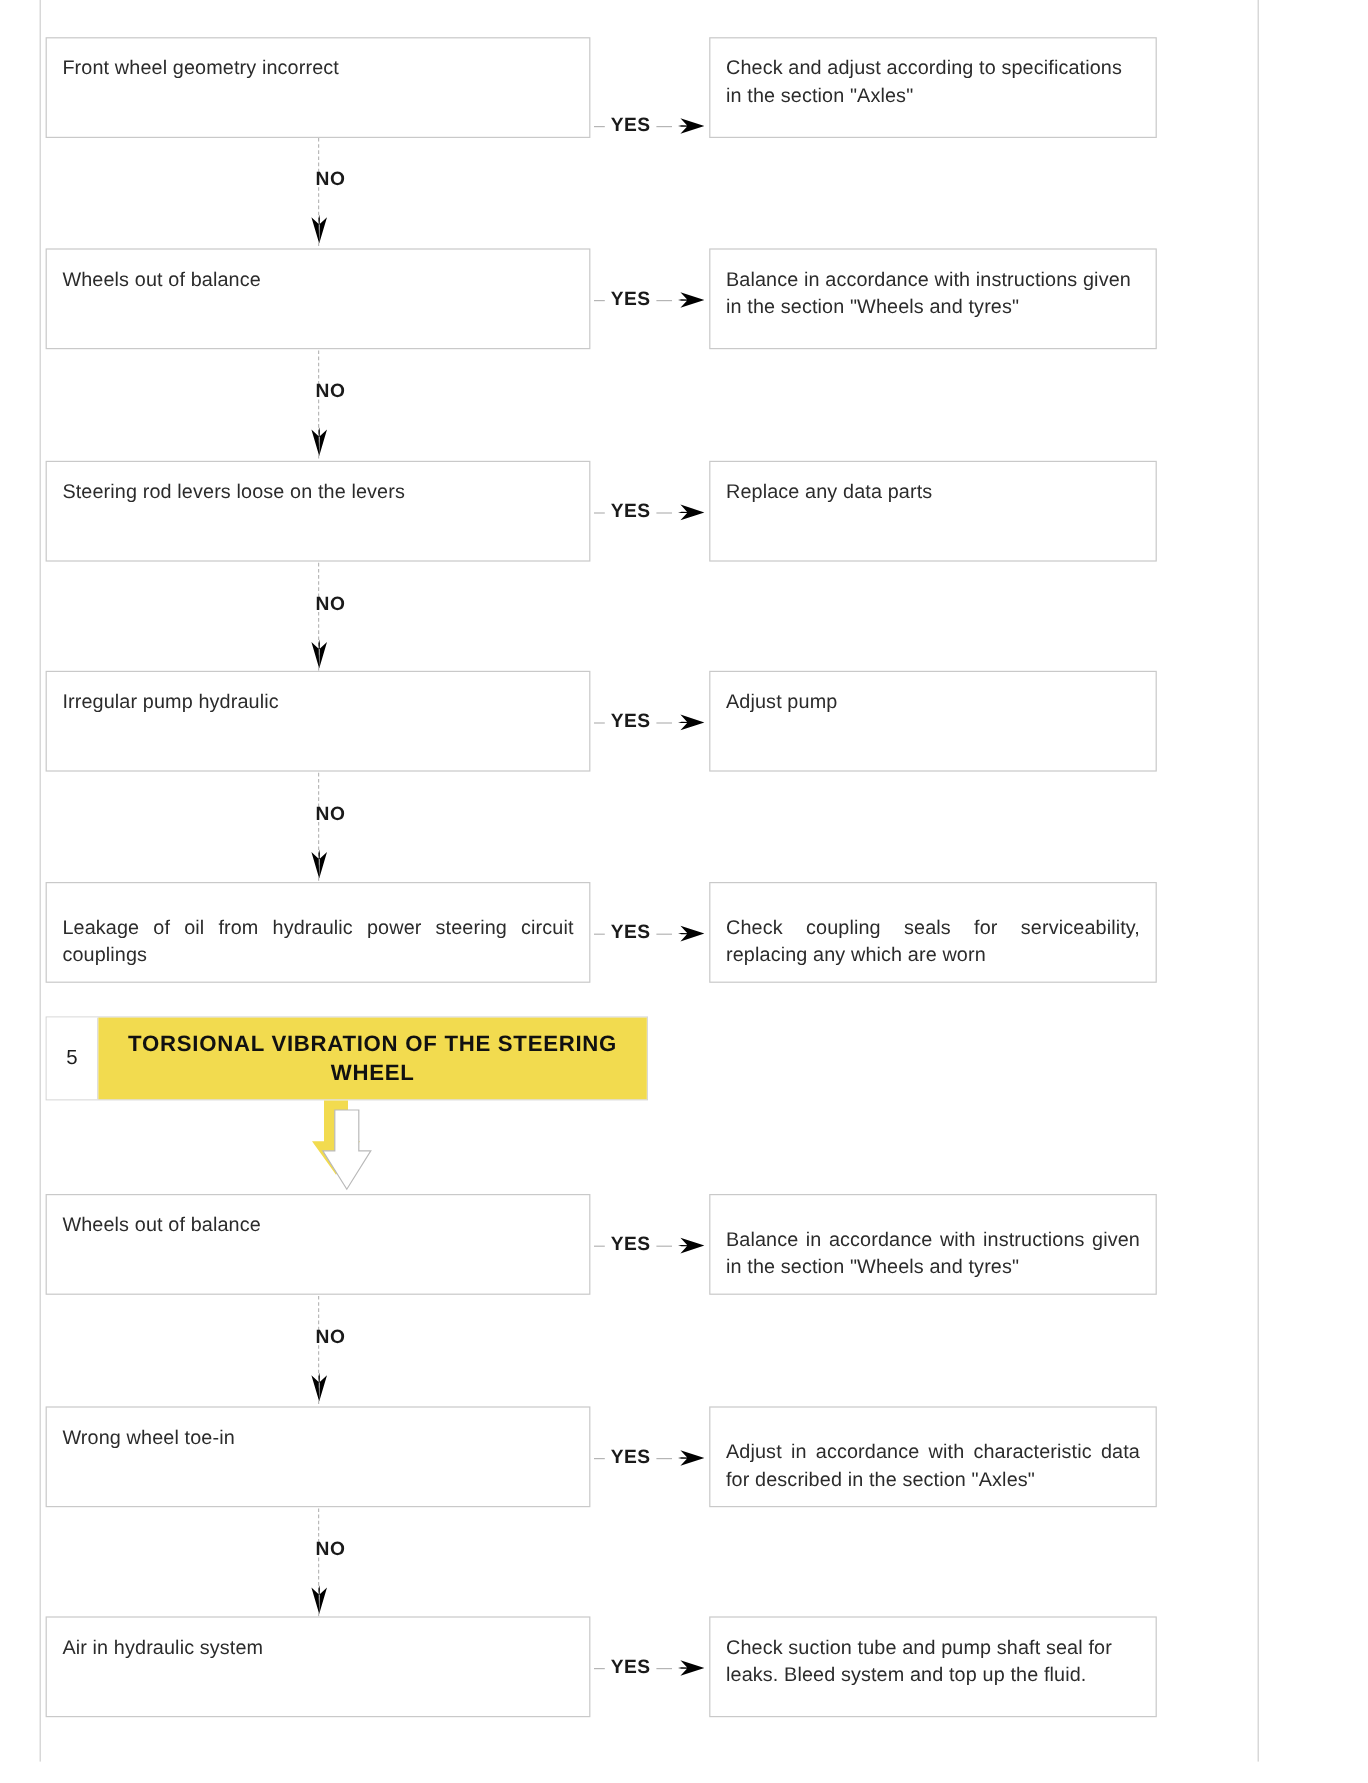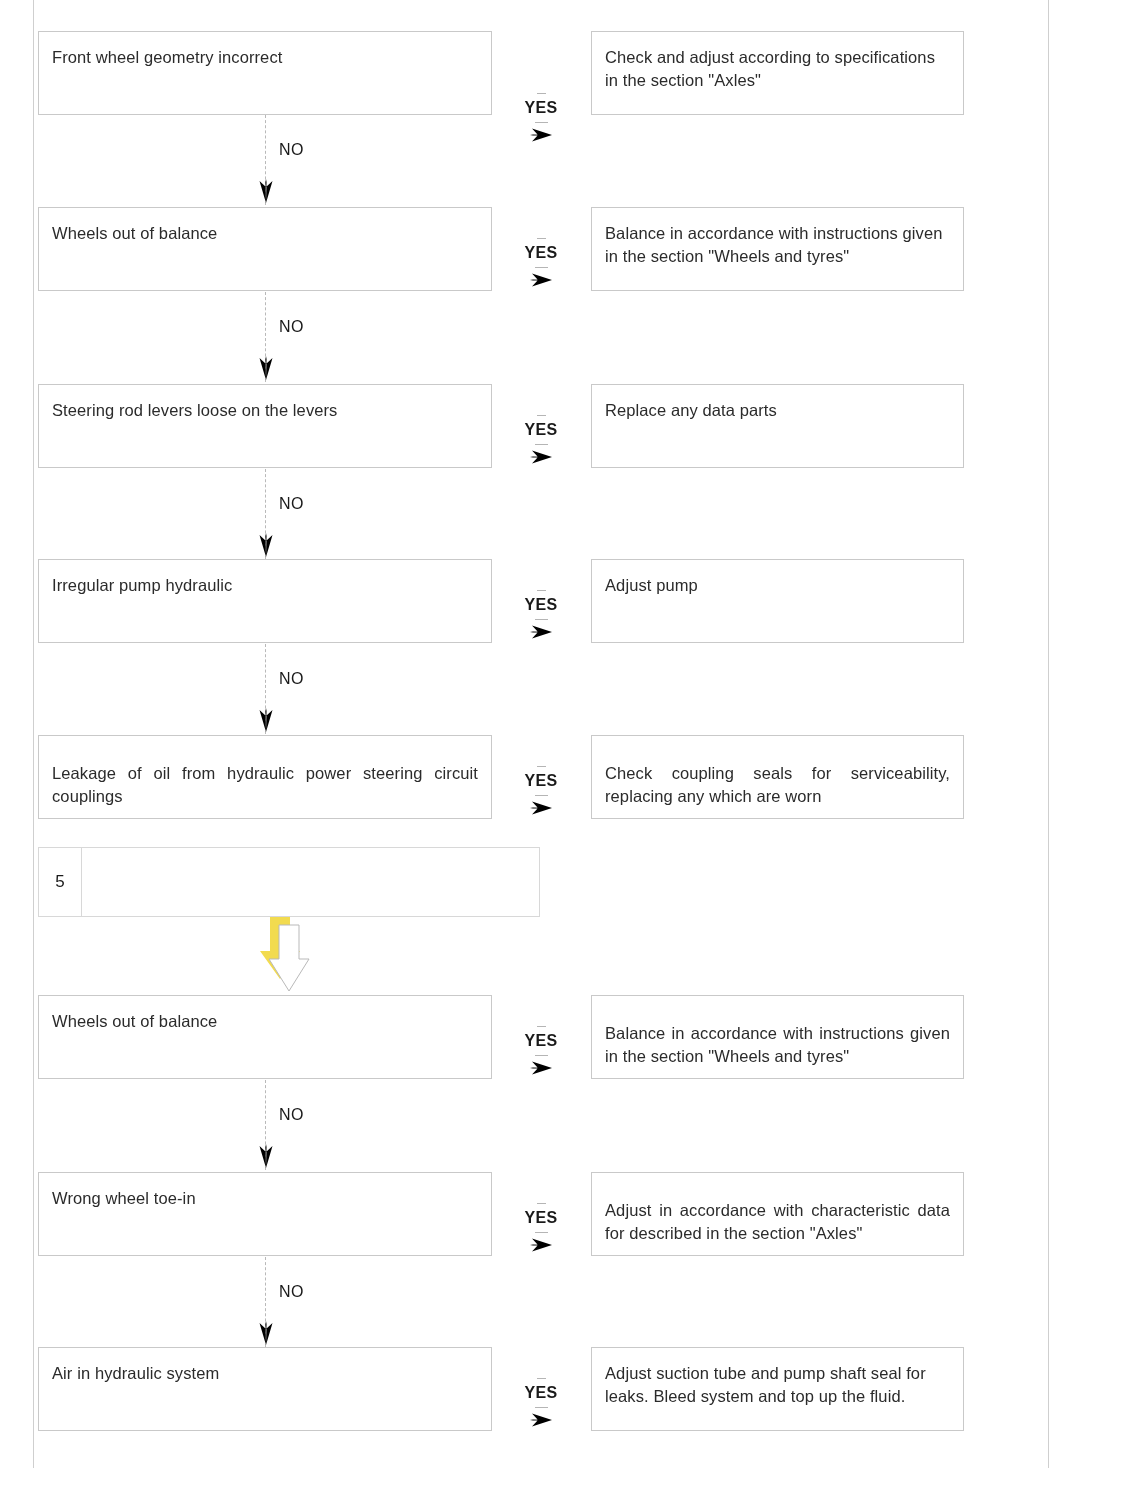--- a/index.html
+++ b/index.html
@@ -64,21 +64,20 @@
 
   
   .yes-conn {
     position: absolute;
     left: 495px;
     width: 92px;
     height: 24px;
     display: flex;
     align-items: center;
     gap: 5px;
-    flex-direction: column;
   }
   .yes-dash {
     width: 9px; height: 1px;
     background: #b5b5b5;
     flex: 0 0 auto;
   }
   .yes-dash.long { width: 13px; }
   .yes-label {
     font-size: 16px;
     font-weight: bold;
@@ -98,23 +97,23 @@
     width: 120px;
   }
   .no-dashline {
     position: absolute;
     left: 30px; top: 0;
     width: 0; height: 100%;
     border-left: 1px dashed #b9b9b9;
   }
   .no-label {
     position: absolute;
-    left: 44px;
+    left: 28px;
     font-size: 16px;
-    font-weight: normal;
+    font-weight: bold;
     color: #1a1a1a;
     letter-spacing: 0.4px;
   }
   .no-head {
     position: absolute;
     left: 20px;
     width: 22px; height: 22px;
   }
 
   
@@ -295,20 +294,21 @@
           </svg>
       </span>
     </div>
     <div class="box right justify">
       <p>Check coupling seals for serviceability, replacing any which are worn</p>
     </div>
   </div>
 
   <div class="banner">
     <div class="banner-num">5</div>
+    <div class="banner-title">TORSIONAL VIBRATION OF THE STEERING WHEEL</div>
   </div>
 
   <div class="big-arrow">
     <svg width="76" height="82" viewBox="0 0 76 82">
 
       <path d="M22 2 L42 2 L42 36 L52 36 L32 64 L12 36 L22 36 Z" fill="#f2db4f"></path>
 
       <path d="M31 10 L51 10 L51 44 L61 44 L41 76 L21 44 L31 44 Z" fill="#ffffff" stroke="#b9b9b9" stroke-width="1"></path>
     </svg>
   </div>
@@ -379,17 +379,17 @@
       <span class="yes-dash"></span>
       <span class="yes-label">YES</span>
       <span class="yes-dash long"></span>
       <span class="yes-head">
         <svg width="22" height="14" viewBox="0 0 22 14">
             <path d="M0 7 L3 6.4 L22 7 L3 7.6 Z M2 0.5 L22 7 L2 13.5 L8 7 Z" fill="#000"></path>
           </svg>
       </span>
     </div>
     <div class="box right">
-      <p>Adjust suction tube and pump shaft seal for leaks. Bleed system and top up the fluid.</p>
+      <p>Check suction tube and pump shaft seal for leaks. Bleed system and top up the fluid.</p>
     </div>
   </div>
 
 </div>
 
 </body></html>

